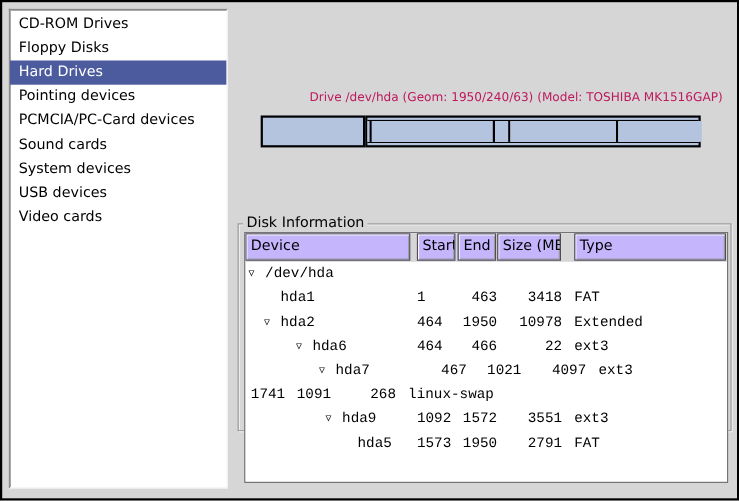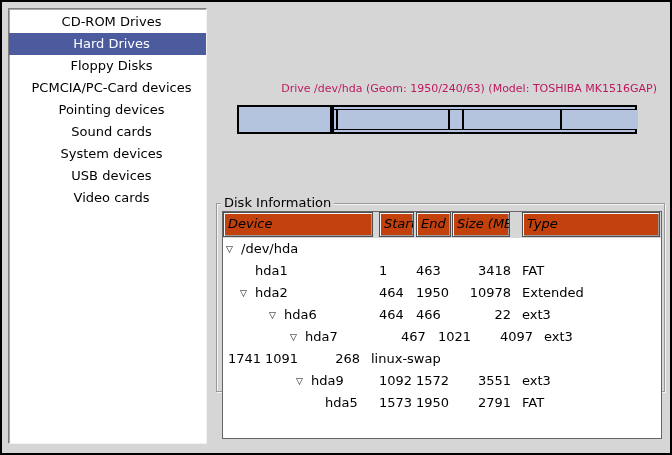--- a/index.html
+++ b/index.html
@@ -29,21 +29,20 @@
     box-shadow: inset 1px 1px 0 #a8a8a8;
     padding-top: 2px;
     overflow: hidden;
   }
   .sitem {
     height: 22px; line-height: 22px;
     padding-left: 8px;
     font-size: 13px; color: #000;
     white-space: nowrap; overflow: hidden;
     cursor: default;
-    text-align: center;
   }
   .sitem.sel { background: #4c5b9e; color: #fff; }
 
   
   .drive-title {
     position: absolute; left: 235px; top: 80px;
     width: 420px;
     font-size: 11px; color: #be185d;
     white-space: nowrap;
     text-align: right;
@@ -90,53 +89,52 @@
     background: #fff;
     border: 1px solid #666;
     overflow: hidden;
   }
   .thead { display: flex; height: 26px; background: #d6d6d6; }
   .hcol { box-sizing: border-box; flex-shrink: 0; }
   .hcol.col-type { flex: 1 1 auto; }
   .hbtn {
     box-sizing: border-box; height: 25px;
     margin: 0 1px 0 0;
-    background: #c2410c;
+    background: #c4b5fd;
     border: 1px solid #4e4e4e;
     box-shadow: inset 1px 1px 0 #f7f7f7, inset -1px -1px 0 #9c9c9c;
     font-size: 13px; line-height: 22px;
     padding: 0 4px;
     white-space: nowrap; overflow: hidden;
     cursor: default;
-    font-style: italic;
-  }
-  .trow { display: flex; height: 22px; line-height: 22px; font-size: 13px; color: #000; }
+  }
+  .trow { display: flex; height: 22px; line-height: 22px; font-size: 13px; color: #000; font-family: Liberation Mono, monospace; }
   .tcell { box-sizing: border-box; flex-shrink: 0; white-space: nowrap; overflow: hidden; }
   .col-device { width: 151px; }
   .col-start  { width: 41px; padding-left: 5px; }
-  .col-end    { width: 37px; padding-left: 1px; }
+  .col-end    { width: 37px; padding-left: 1px; text-align: right; }
   .col-size   { width: 67px; text-align: right; padding-right: 8px; }
   .col-type   { width: auto; flex: 1 1 auto; padding-left: 3px; }
   .expander {
     display: inline-block; width: 15px;
     font-size: 9px; position: relative; top: -1px;
     color: #000;
   }
 </style>
 </head>
 <body>
 
 <div class="window">
 
   <div class="sidebar" id="sidebar">
       <div class="sitem">CD-ROM Drives</div>
+      <div class="sitem">Floppy Disks</div>
       <div class="sitem sel">Hard Drives</div>
-      <div class="sitem">Floppy Disks</div>
+      <div class="sitem">Pointing devices</div>
       <div class="sitem">PCMCIA/PC-Card devices</div>
-      <div class="sitem">Pointing devices</div>
       <div class="sitem">Sound cards</div>
       <div class="sitem">System devices</div>
       <div class="sitem">USB devices</div>
       <div class="sitem">Video cards</div>
     </div>
 
   <div class="drive-title">Drive /dev/hda (Geom: 1950/240/63) (Model: TOSHIBA MK1516GAP)</div>
 
   <div class="pbar" id="pbar">
       <div class="pseg primary" style="width: 23.7436%; background: rgb(181, 196, 222);"></div>

